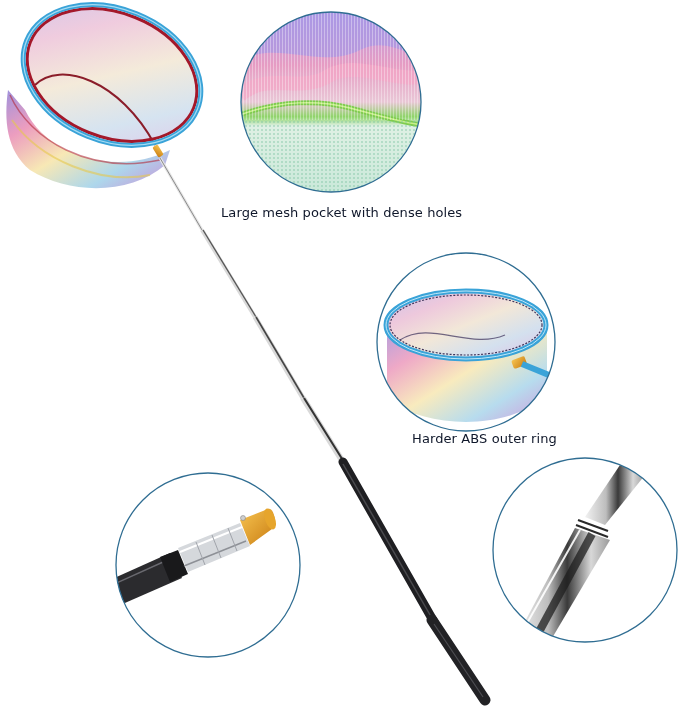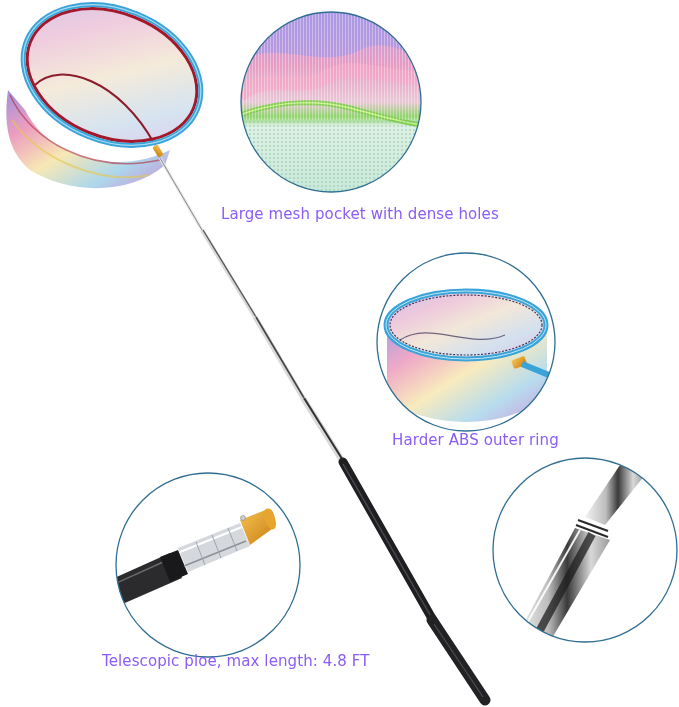--- a/index.html
+++ b/index.html
@@ -1,18 +1,18 @@
 <!DOCTYPE html>
 <html><head>
 <meta charset="utf-8">
 <style>
   html, body { margin:0; padding:0; background:#ffffff; }
   body { width:679px; height:707px; position:relative; overflow:hidden; font-family:"DejaVu Sans", sans-serif; }
   .stage { position:absolute; left:0; top:0; width:679px; height:707px; }
-  .caption { position:absolute; color:#8b5cf6; font-size:15px; white-space:nowrap; letter-spacing:0.1px; }
+  .caption { position:absolute; color:#0f172a; font-size:13px; white-space:nowrap; letter-spacing:0.1px; }
   svg { position:absolute; left:0; top:0; }
 </style>
 </head>
 <body>
 
 <div class="stage">
 <svg width="679" height="707" viewBox="0 0 679 707">
   <defs>
     <linearGradient id="rainbow" x1="0" y1="0" x2="1" y2="1">
       <stop offset="0" stop-color="#8e7fd6"></stop>
@@ -157,15 +157,14 @@
 
       <path d="M575,528 L610,540 L545,650 L515,640 Z" fill="url(#steelGrad)"></path>
       <path d="M592,534 L540,630" stroke="#1e1e1e" stroke-width="8" opacity="0.75"></path>
       <path d="M580,530 L522,632" stroke="#ffffff" stroke-width="2" opacity="0.9"></path>
     </g>
     <circle cx="585" cy="550" r="92" fill="none" stroke="#2f6d92" stroke-width="1.3"></circle>
   </g>
 </svg>
 
 <div class="caption" style="left:221px; top:205px;">Large mesh pocket with dense holes</div>
-<div class="caption" style="left:392px; top:431px;">Harder ABS outer ring</div>
-<div class="caption" style="left:102px; top:652px;">Telescopic ploe, max length: 4.8 FT</div>
+<div class="caption" style="left:412px; top:431px;">Harder ABS outer ring</div>
 </div>
 
 </body></html>

